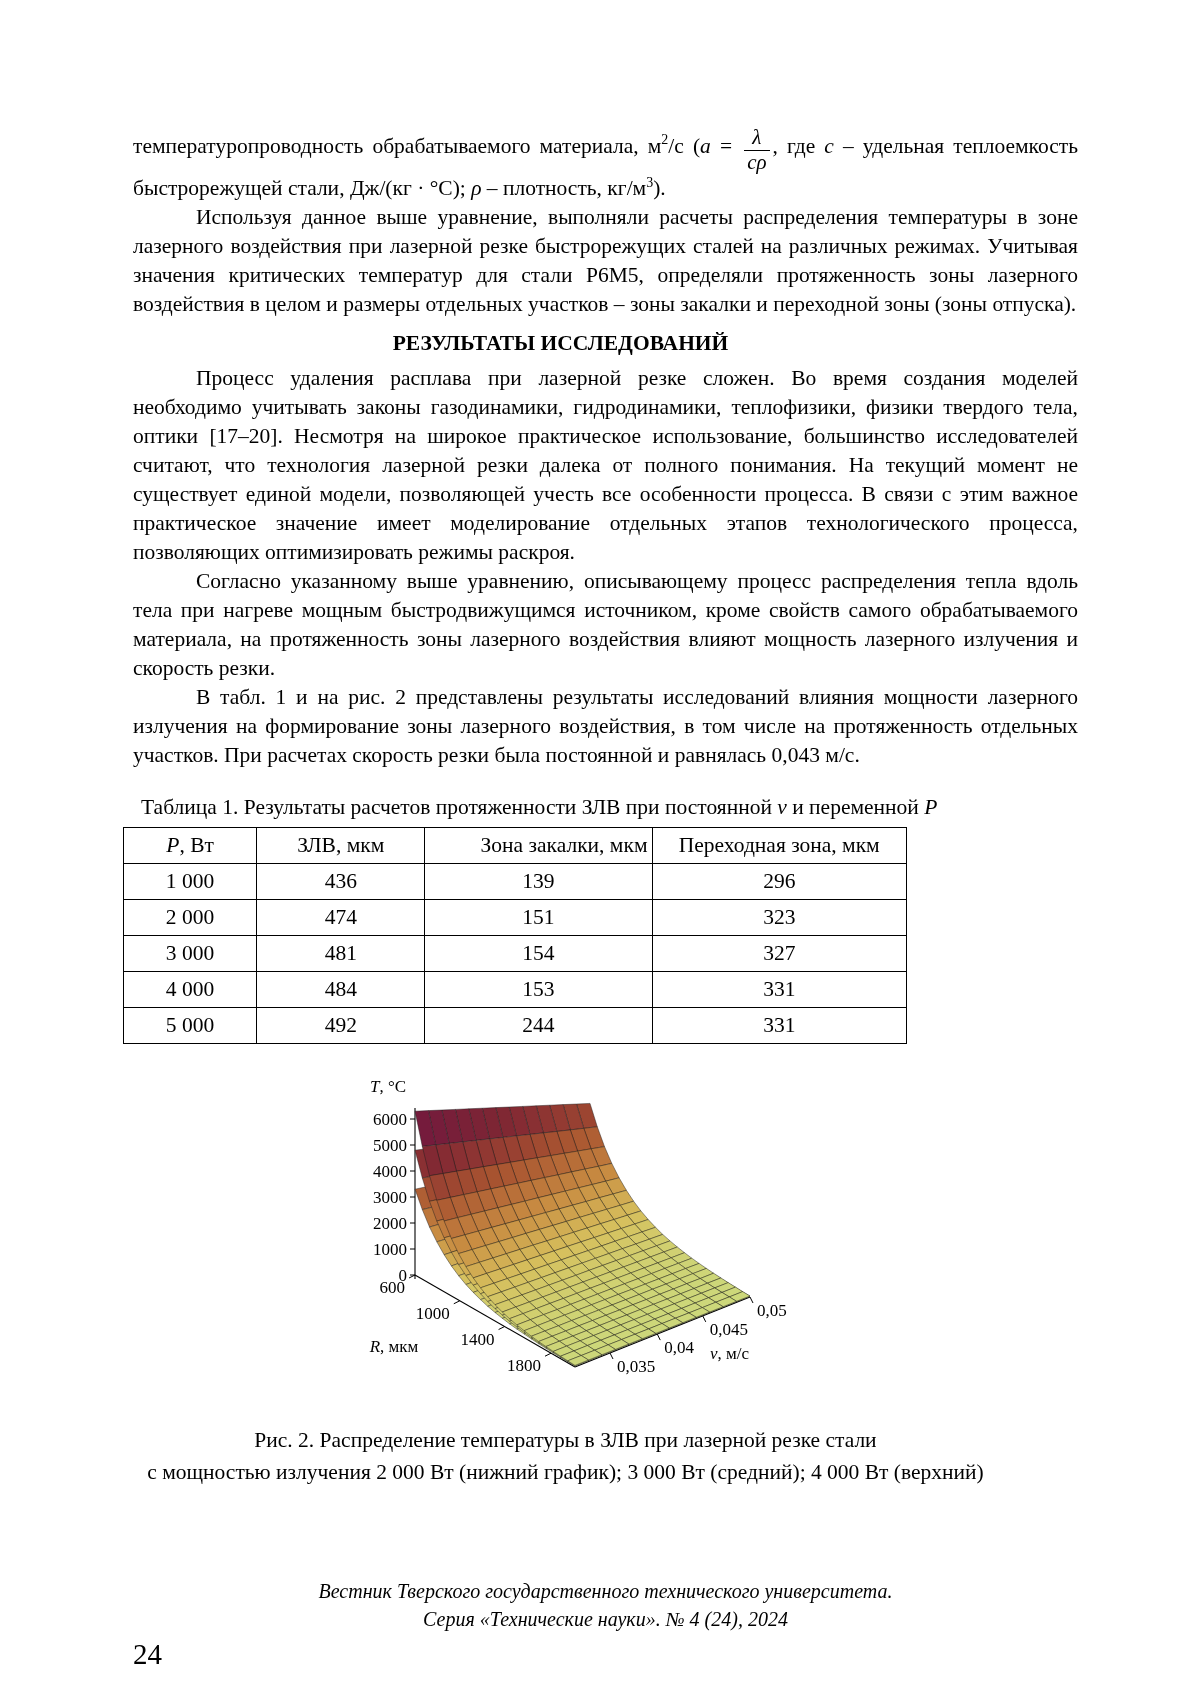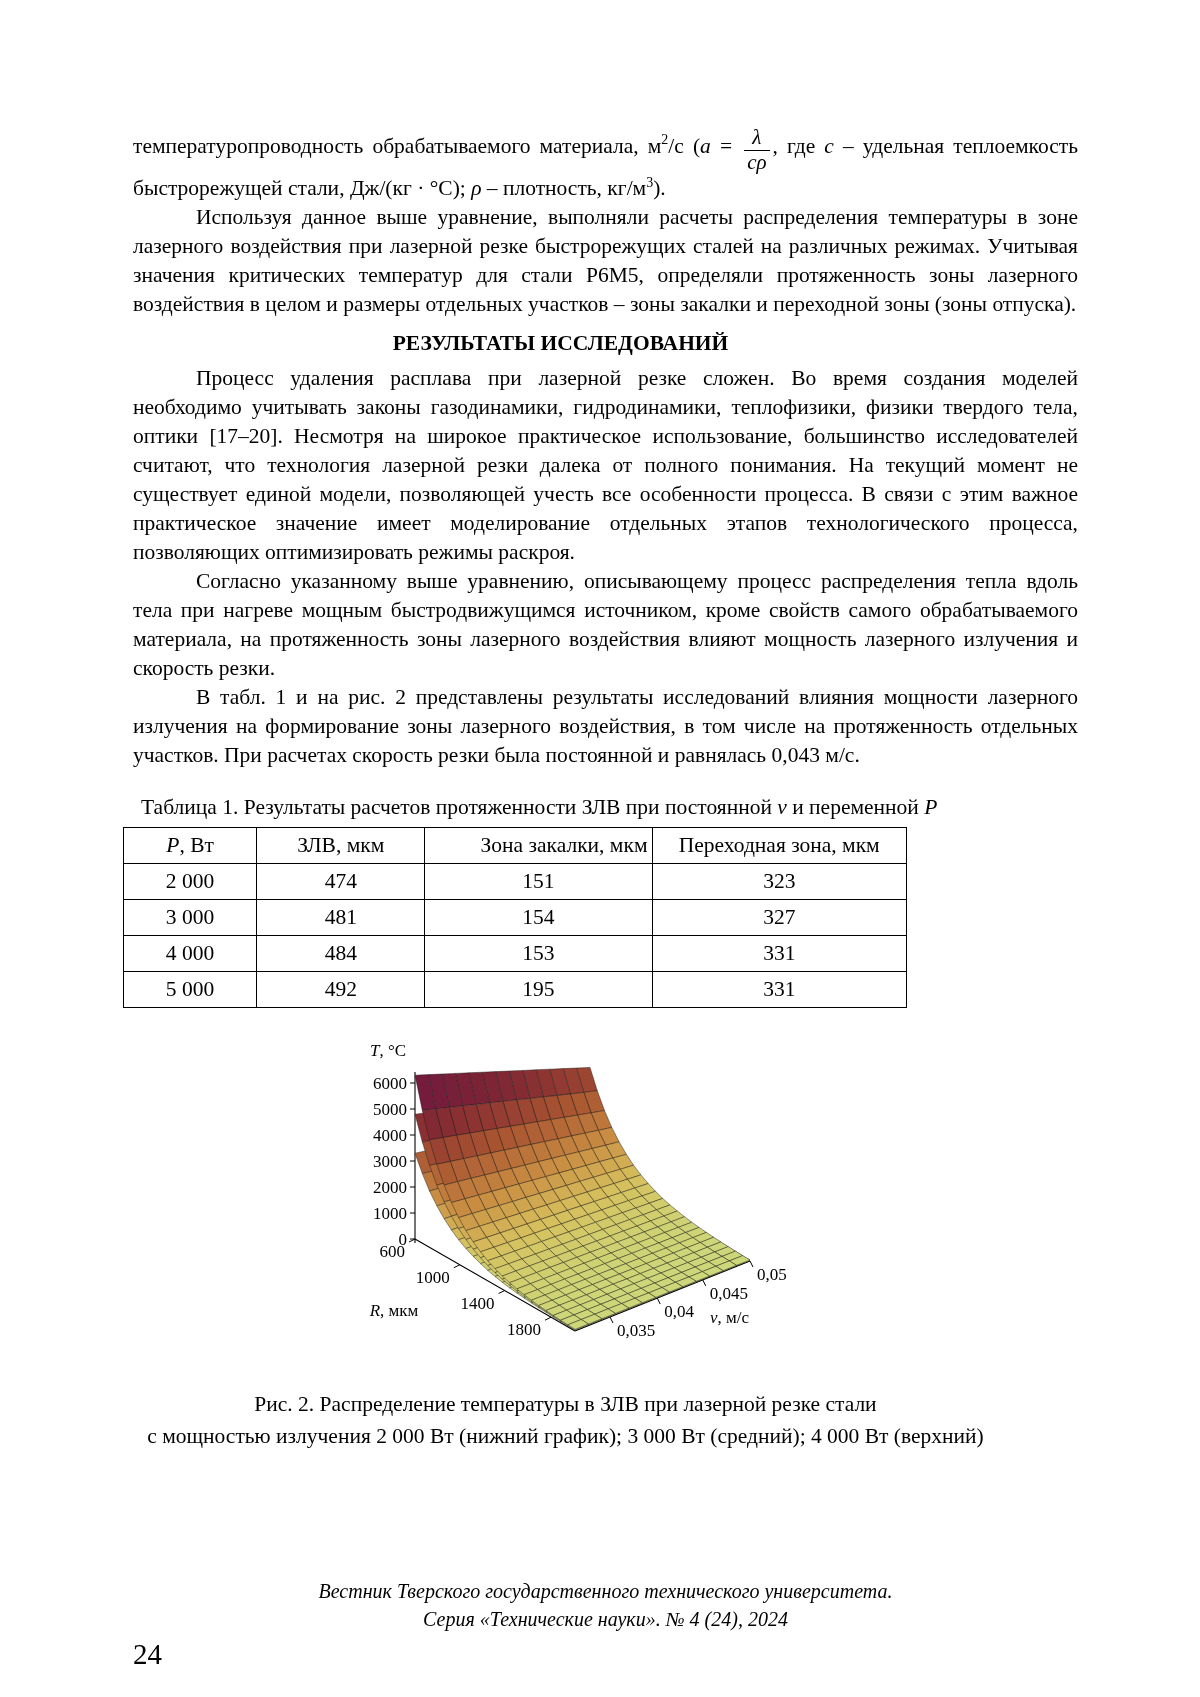--- a/index.html
+++ b/index.html
@@ -62,41 +62,47 @@
     <thead>
       <tr>
         <th class="w1"><span class="it">P</span><span>, Вт</span></th>
         <th class="w2">ЗЛВ, мкм</th>
         <th class="w3">Зона закалки, мкм</th>
         <th class="w4">Переходная зона, мкм</th>
       </tr>
     </thead>
     <tbody>
         <tr>
+          <td>1 000</td>
+          <td>436</td>
+          <td>139</td>
+          <td>296</td>
+        </tr>
+        <tr>
           <td>2 000</td>
           <td>474</td>
           <td>151</td>
           <td>323</td>
         </tr>
         <tr>
           <td>3 000</td>
           <td>481</td>
           <td>154</td>
           <td>327</td>
         </tr>
         <tr>
           <td>4 000</td>
           <td>484</td>
           <td>153</td>
           <td>331</td>
         </tr>
         <tr>
           <td>5 000</td>
           <td>492</td>
-          <td>195</td>
+          <td>244</td>
           <td>331</td>
         </tr>
       </tbody>
   </table>
 
   <div class="figure">
     <svg width="475" height="338" viewBox="0 0 475 338" xmlns="http://www.w3.org/2000/svg">
         <line x1="85" y1="217" x2="85" y2="46" stroke="#000" stroke-width="1.1"></line>
         <line x1="85" y1="213" x2="245" y2="305" stroke="#000" stroke-width="1.1"></line>
         <line x1="245" y1="305" x2="420" y2="235" stroke="#000" stroke-width="1.1"></line>

